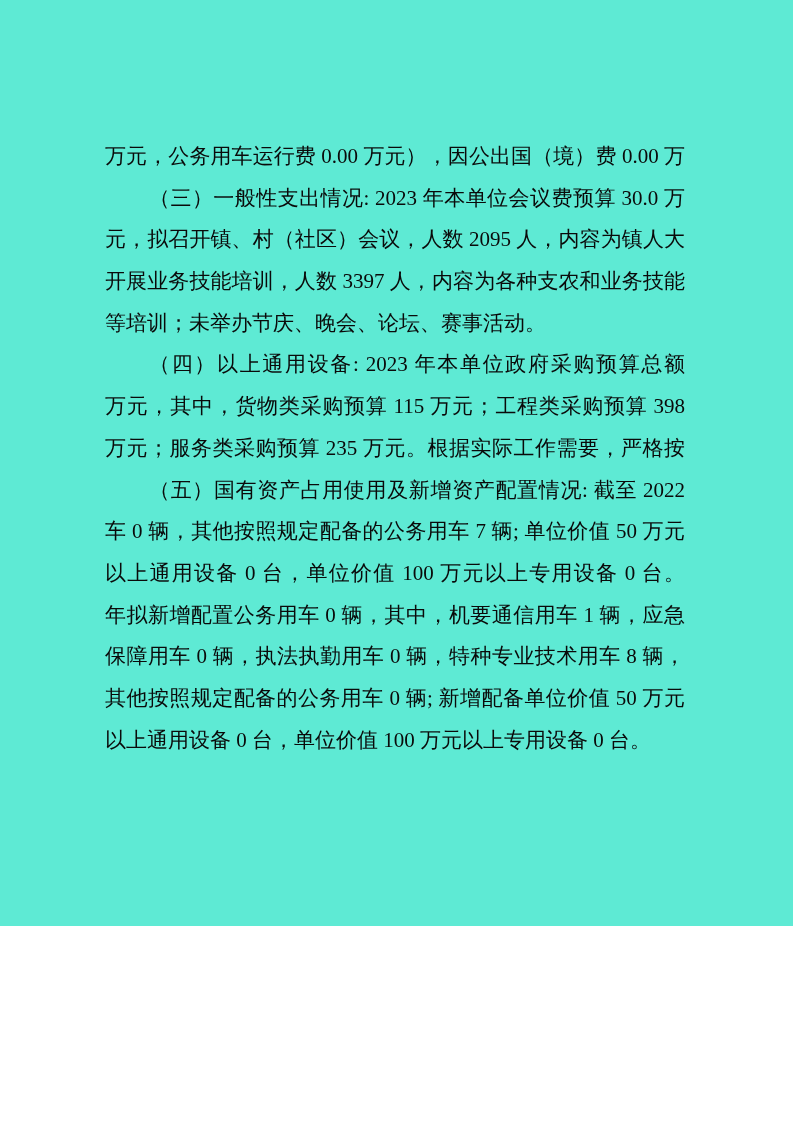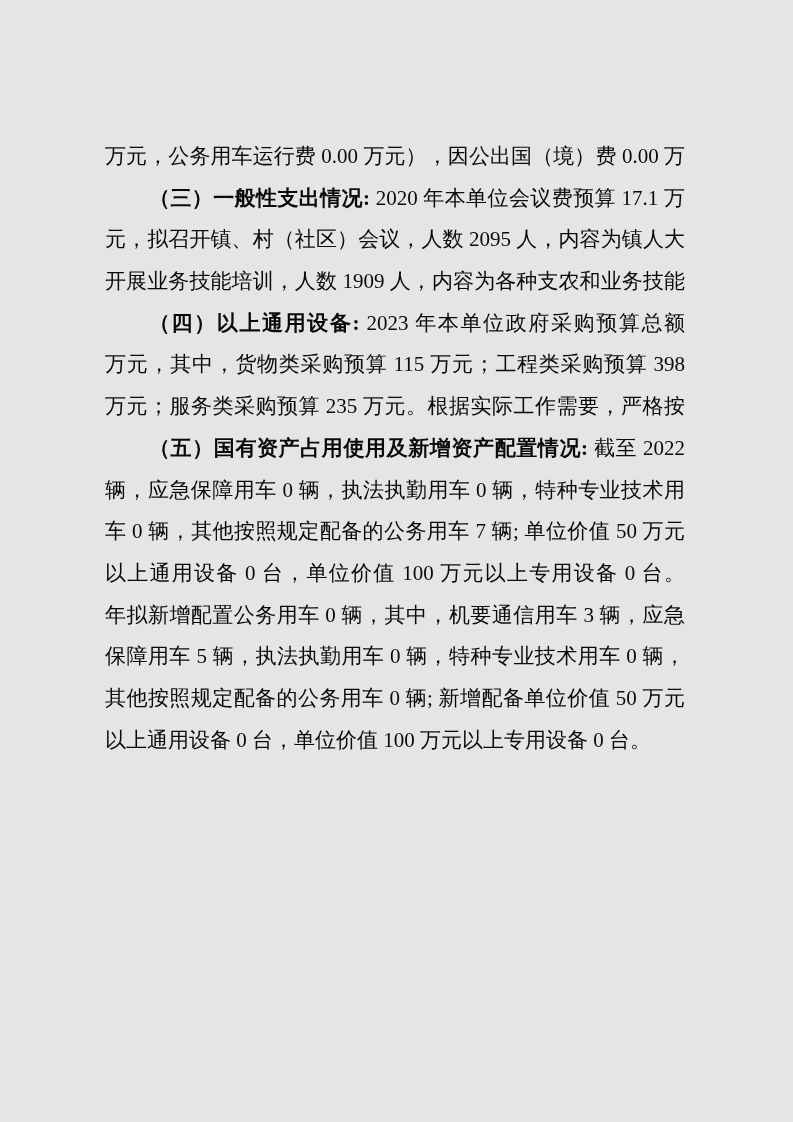--- a/index.html
+++ b/index.html
@@ -9,22 +9,22 @@
   }
   body {
     width: 793px;
     height: 1122px;
     overflow: hidden;
     font-family: "Liberation Serif", "DejaVu Serif", serif;
   }
   .page {
     position: relative;
     width: 793px;
-    height: 1122px;
-    background: #e5e5e5;
+    height: 926px;
+    background: #5eead4;
   }
   .text-block {
     position: absolute;
     left: 105px;
     top: 136px;
     width: 580px;
   }
   .line {
     height: 41.7px;
     line-height: 41.7px;
@@ -38,36 +38,36 @@
     white-space: normal;
   }
   .line.para-end {
     text-align-last: left;
     -moz-text-align-last: left;
   }
   .line.indent {
     padding-left: 44px;
   }
   .seg { font-weight: normal; }
-  .seg.bold { font-weight: bold; }
+  .seg.bold { font-weight: normal; }
 </style>
 </head>
 <body>
 
 <div class="page">
   <div class="text-block">
       <div class="line"><span class="seg">万元，公务用车运行费 0.00 万元），因公出国（境）费 0.00 万</span></div>
-      <div class="line indent"><span class="seg bold">（三）一般性支出情况:</span><span class="seg"> 2020 年本单位会议费预算 17.1 万</span></div>
+      <div class="line indent"><span class="seg bold">（三）一般性支出情况:</span><span class="seg"> 2023 年本单位会议费预算 30.0 万</span></div>
       <div class="line"><span class="seg">元，拟召开镇、村（社区）会议，人数 2095 人，内容为镇人大</span></div>
-      <div class="line"><span class="seg">开展业务技能培训，人数 1909 人，内容为各种支农和业务技能</span></div>
+      <div class="line"><span class="seg">开展业务技能培训，人数 3397 人，内容为各种支农和业务技能</span></div>
+      <div class="line para-end"><span class="seg">等培训；未举办节庆、晚会、论坛、赛事活动。</span></div>
       <div class="line indent"><span class="seg bold">（四）以上通用设备:</span><span class="seg"> 2023 年本单位政府采购预算总额 638</span></div>
       <div class="line"><span class="seg">万元，其中，货物类采购预算 115 万元；工程类采购预算 398</span></div>
       <div class="line"><span class="seg">万元；服务类采购预算 235 万元。根据实际工作需要，严格按</span></div>
       <div class="line indent"><span class="seg bold">（五）国有资产占用使用及新增资产配置情况:</span><span class="seg"> 截至 2022</span></div>
-      <div class="line"><span class="seg">辆，应急保障用车 0 辆，执法执勤用车 0 辆，特种专业技术用</span></div>
       <div class="line"><span class="seg">车 0 辆，其他按照规定配备的公务用车 7 辆; 单位价值 50 万元</span></div>
       <div class="line"><span class="seg">以上通用设备 0 台，单位价值 100 万元以上专用设备 0 台。2023</span></div>
-      <div class="line"><span class="seg">年拟新增配置公务用车 0 辆，其中，机要通信用车 3 辆，应急</span></div>
-      <div class="line"><span class="seg">保障用车 5 辆，执法执勤用车 0 辆，特种专业技术用车 0 辆，</span></div>
+      <div class="line"><span class="seg">年拟新增配置公务用车 0 辆，其中，机要通信用车 1 辆，应急</span></div>
+      <div class="line"><span class="seg">保障用车 0 辆，执法执勤用车 0 辆，特种专业技术用车 8 辆，</span></div>
       <div class="line"><span class="seg">其他按照规定配备的公务用车 0 辆; 新增配备单位价值 50 万元</span></div>
       <div class="line para-end"><span class="seg">以上通用设备 0 台，单位价值 100 万元以上专用设备 0 台。</span></div>
     </div>
 </div>
 
 </body></html>

